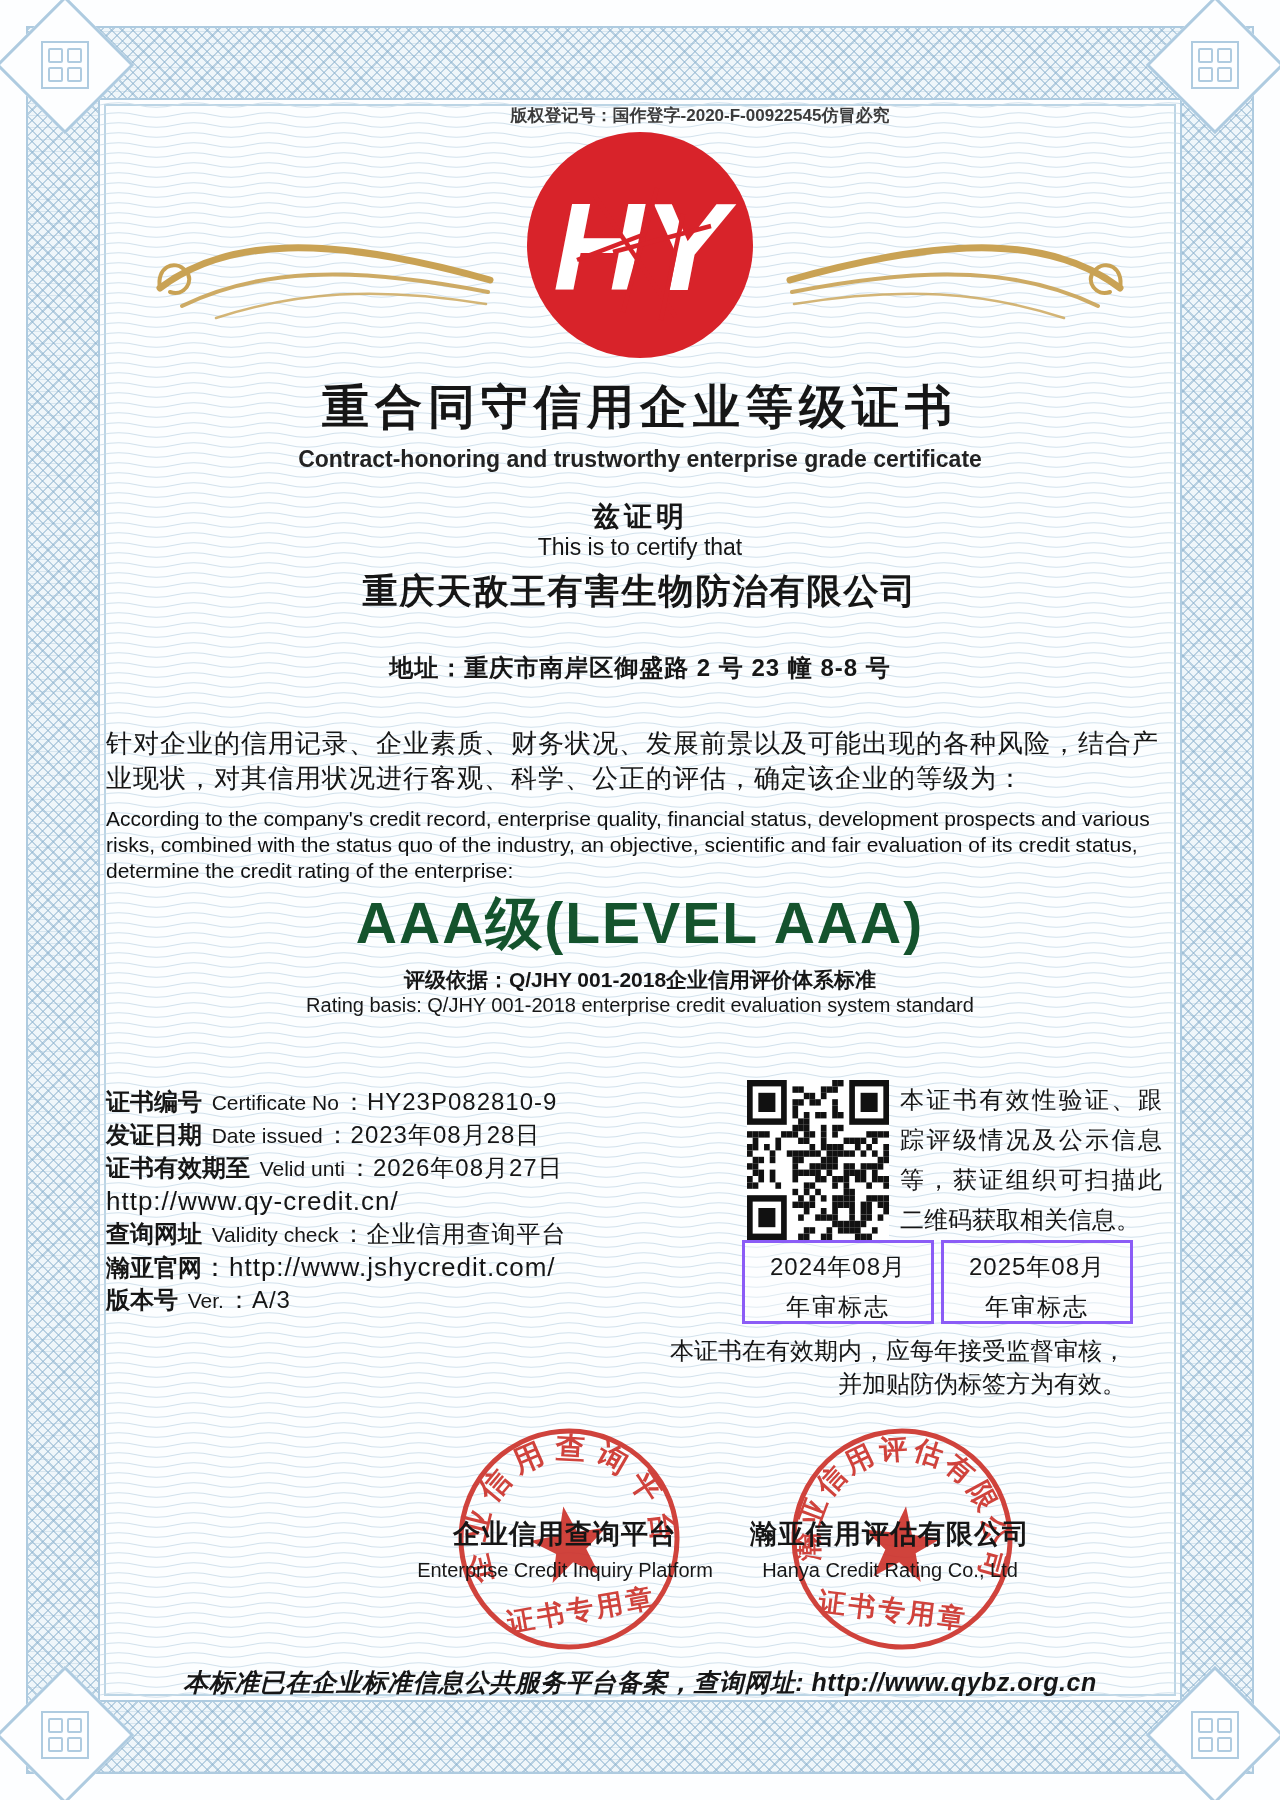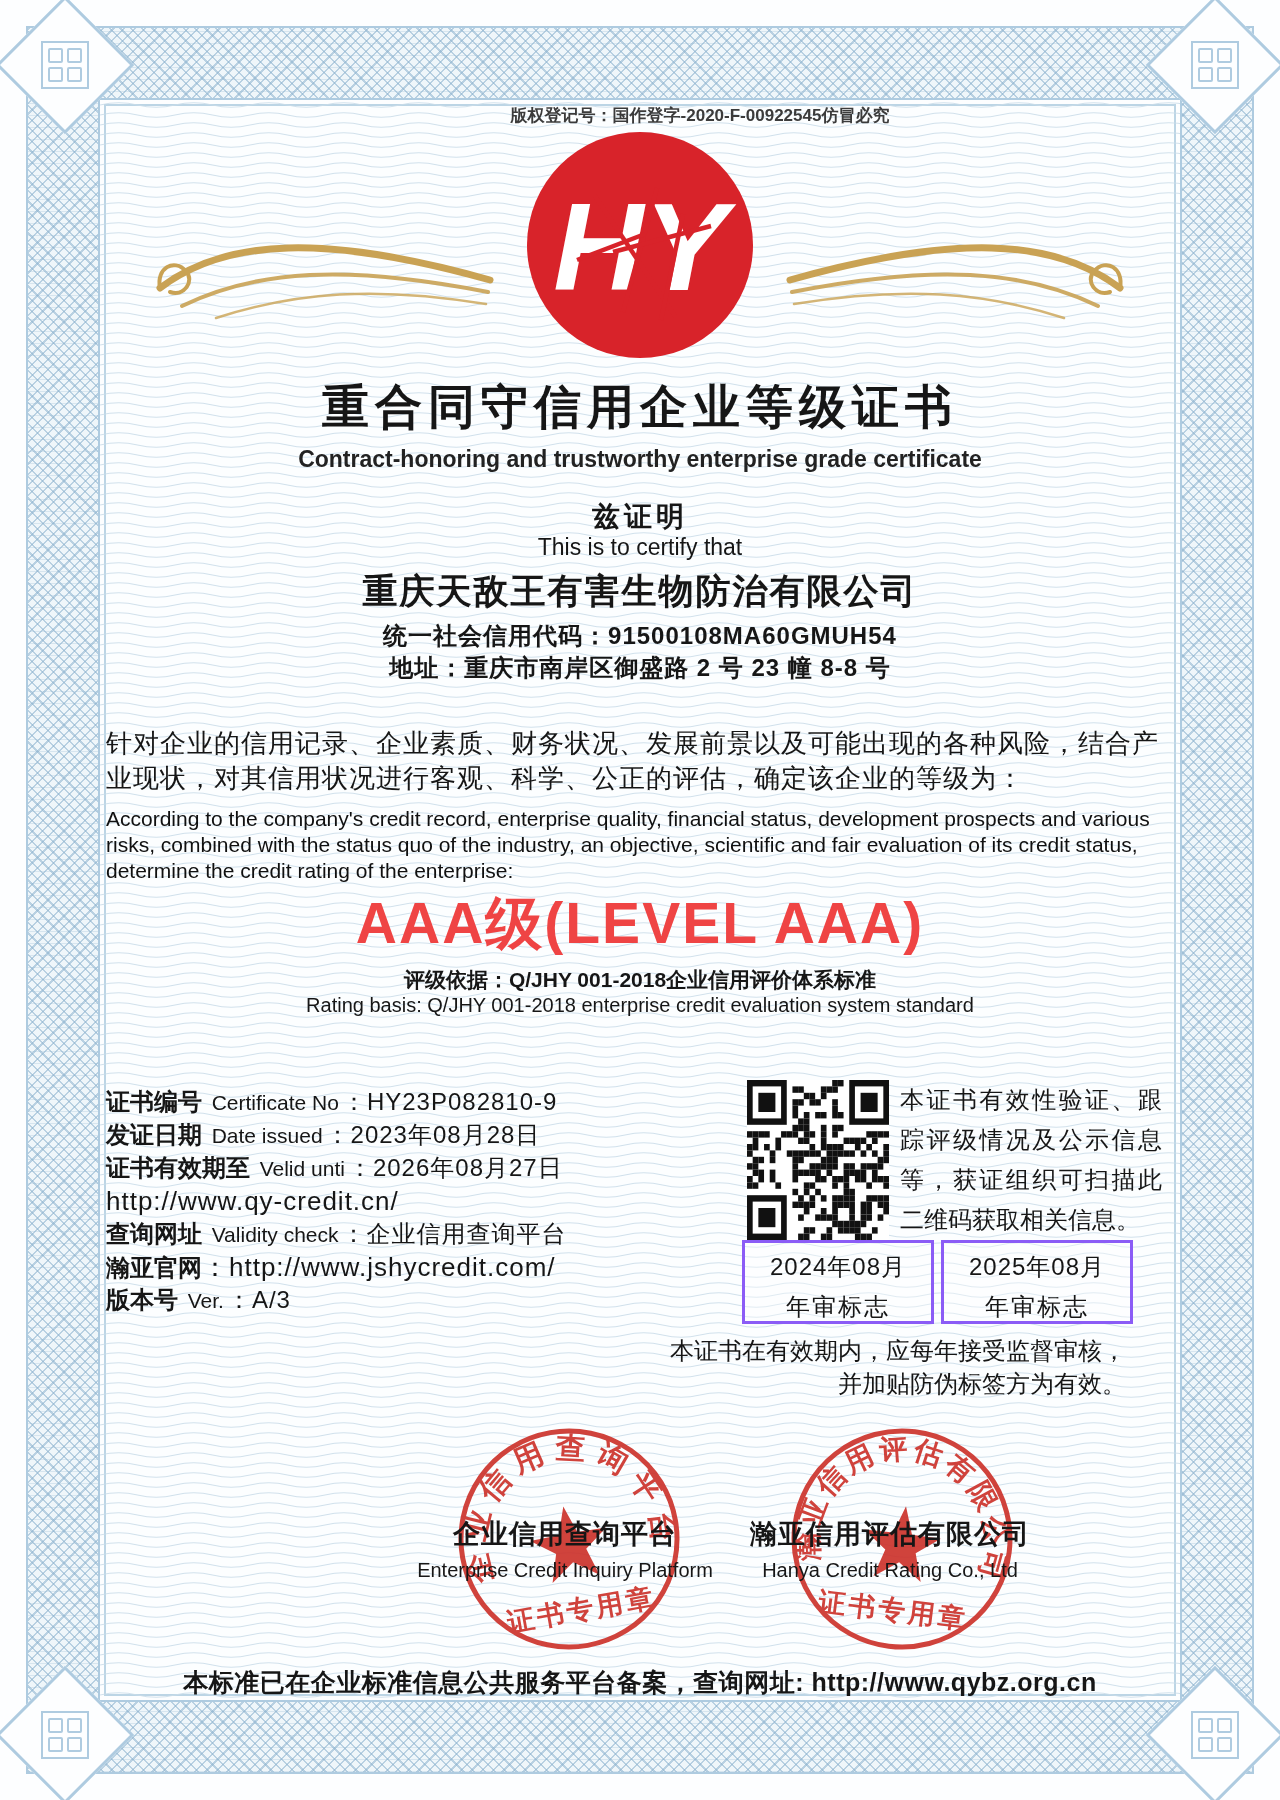--- a/index.html
+++ b/index.html
@@ -62,21 +62,21 @@
 
   .stamp{position:absolute;top:1326px;z-index:1;opacity:.9;}
   .stamp-left{left:356px;transform:rotate(-10deg);}
   .stamp-right{left:689px;transform:rotate(7deg);}
   .org{position:absolute;z-index:3;width:340px;text-align:center;}
   .org-left{left:297px;top:1418px;}
   .org-right{left:622px;top:1418px;}
   .org-zh{font-size:27px;font-weight:800;letter-spacing:1px;}
   .org-en{font-size:20px;margin-top:7px;}
 
-  .footer-line{top:1568px;left:0;right:0;text-align:center;font-size:25px;font-weight:600;letter-spacing:.5px;}
+  .footer-line{top:1568px;left:0;right:0;text-align:center;font-size:25px;font-weight:600;letter-spacing:.5px;font-style:italic;}
 </style>
 </head>
 <body>
 
 <div class="page">
 
   <div class="ring"></div>
 
   <div class="panel">
     <svg class="waves" width="100%" height="100%" preserveAspectRatio="none">
@@ -151,27 +151,26 @@
         <path d="M70 96 C 150 70 230 64 340 82" fill="none" stroke="#c9a254" stroke-width="2.5" stroke-linecap="round" opacity=".8"></path>
       </svg>
     </div>
 
     <h1 class="title-zh">重合同守信用企业等级证书</h1>
     <div class="title-en">Contract-honoring and trustworthy enterprise grade certificate</div>
     <div class="certify-zh">兹证明</div>
     <div class="certify-en">This is to certify that</div>
 
     <div class="company">重庆天敌王有害生物防治有限公司</div>
-    <div class="code-line">统一社会信用代码：91500108MA60GMUH54</div>
     <div class="addr-line">地址：重庆市南岸区御盛路 2 号 23 幢 8-8 号</div>
 
     <div class="para-zh">针对企业的信用记录、企业素质、财务状况、发展前景以及可能出现的各种风险，结合产业现状，对其信用状况进行客观、科学、公正的评估，确定该企业的等级为：</div>
     <div class="para-en">According to the company's credit record, enterprise quality, financial status, development prospects and various risks, combined with the status quo of the industry, an objective, scientific and fair evaluation of its credit status, determine the credit rating of the enterprise:</div>
 
-    <div class="rating" style="color:#ef4444;">AAA级(LEVEL AAA)</div>
+    <div class="rating" style="color:#14532d;">AAA级(LEVEL AAA)</div>
     <div class="basis-zh">评级依据：Q/JHY 001-2018企业信用评价体系标准</div>
     <div class="basis-en">Rating basis: Q/JHY 001-2018 enterprise credit evaluation system standard</div>
 
     <div class="details-left">
       <div class="drow">
         <span class="dzh">证书编号</span>
         <span class="den">Certificate No</span><span class="dval"><span>：</span><span>HY23P082810-9</span></span>
       </div>
       <div class="drow">
         <span class="dzh">发证日期</span>

